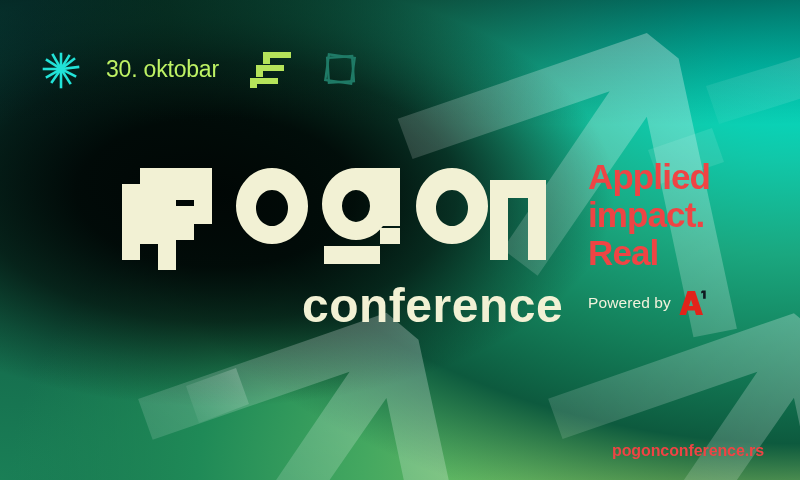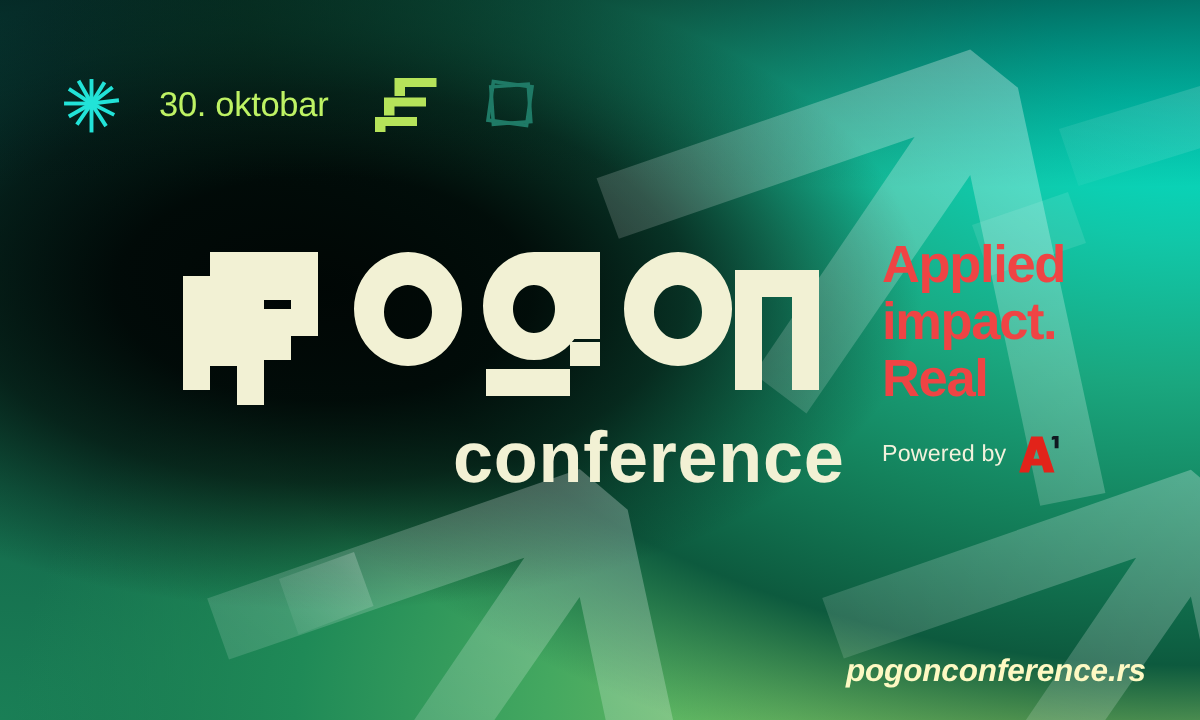--- a/index.html
+++ b/index.html
@@ -129,25 +129,24 @@
     width: 140px;
     height: 52px;
   }
   .icthub-mark { display: block; width: 140px; height: 52px; }
 
   
   .site-url {
     position: absolute;
     right: 36px;
     bottom: 20px;
-    color: #fef9c3;
-    font-size: 21px;
+    color: #ef4444;
+    font-size: 16px;
     font-weight: 700;
     letter-spacing: -0.1px;
-    font-style: italic;
   }
 </style>
 </head>
 <body>
 
 <div id="poster">
 
   <div class="bg-layer bg-base"></div>
   <div class="bg-layer bg-dark"></div>
   <div class="bg-layer bg-topfade"></div>

